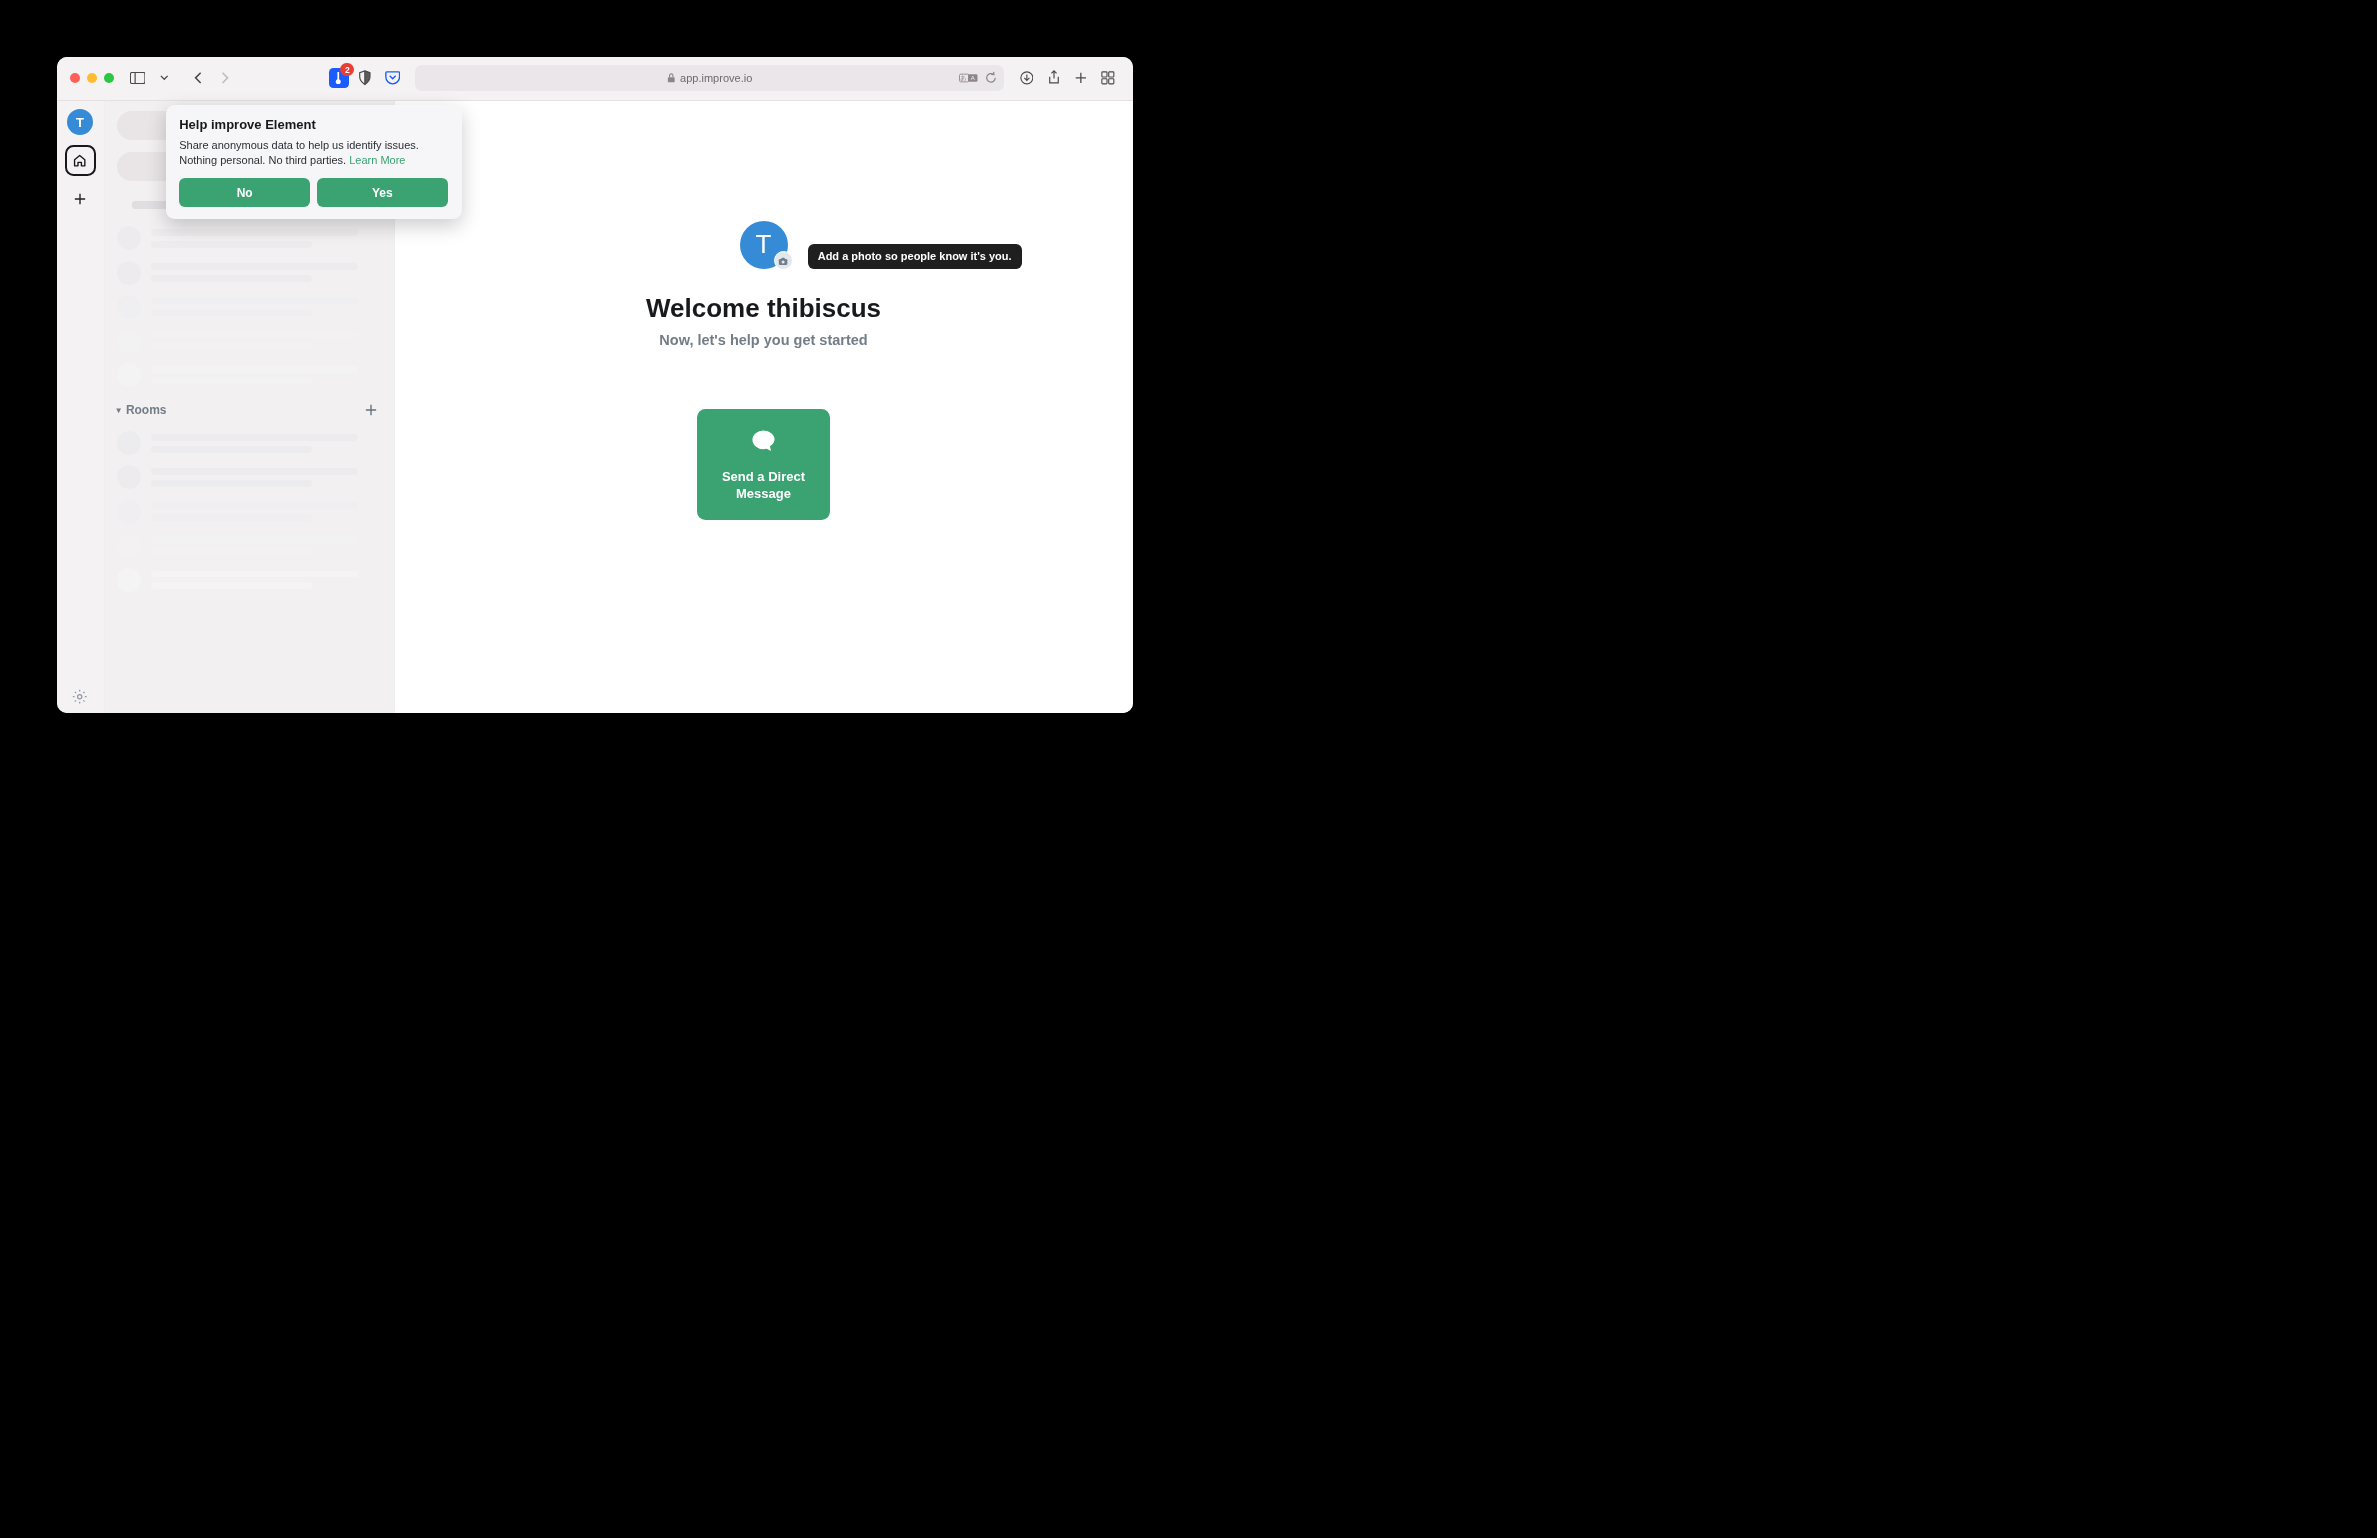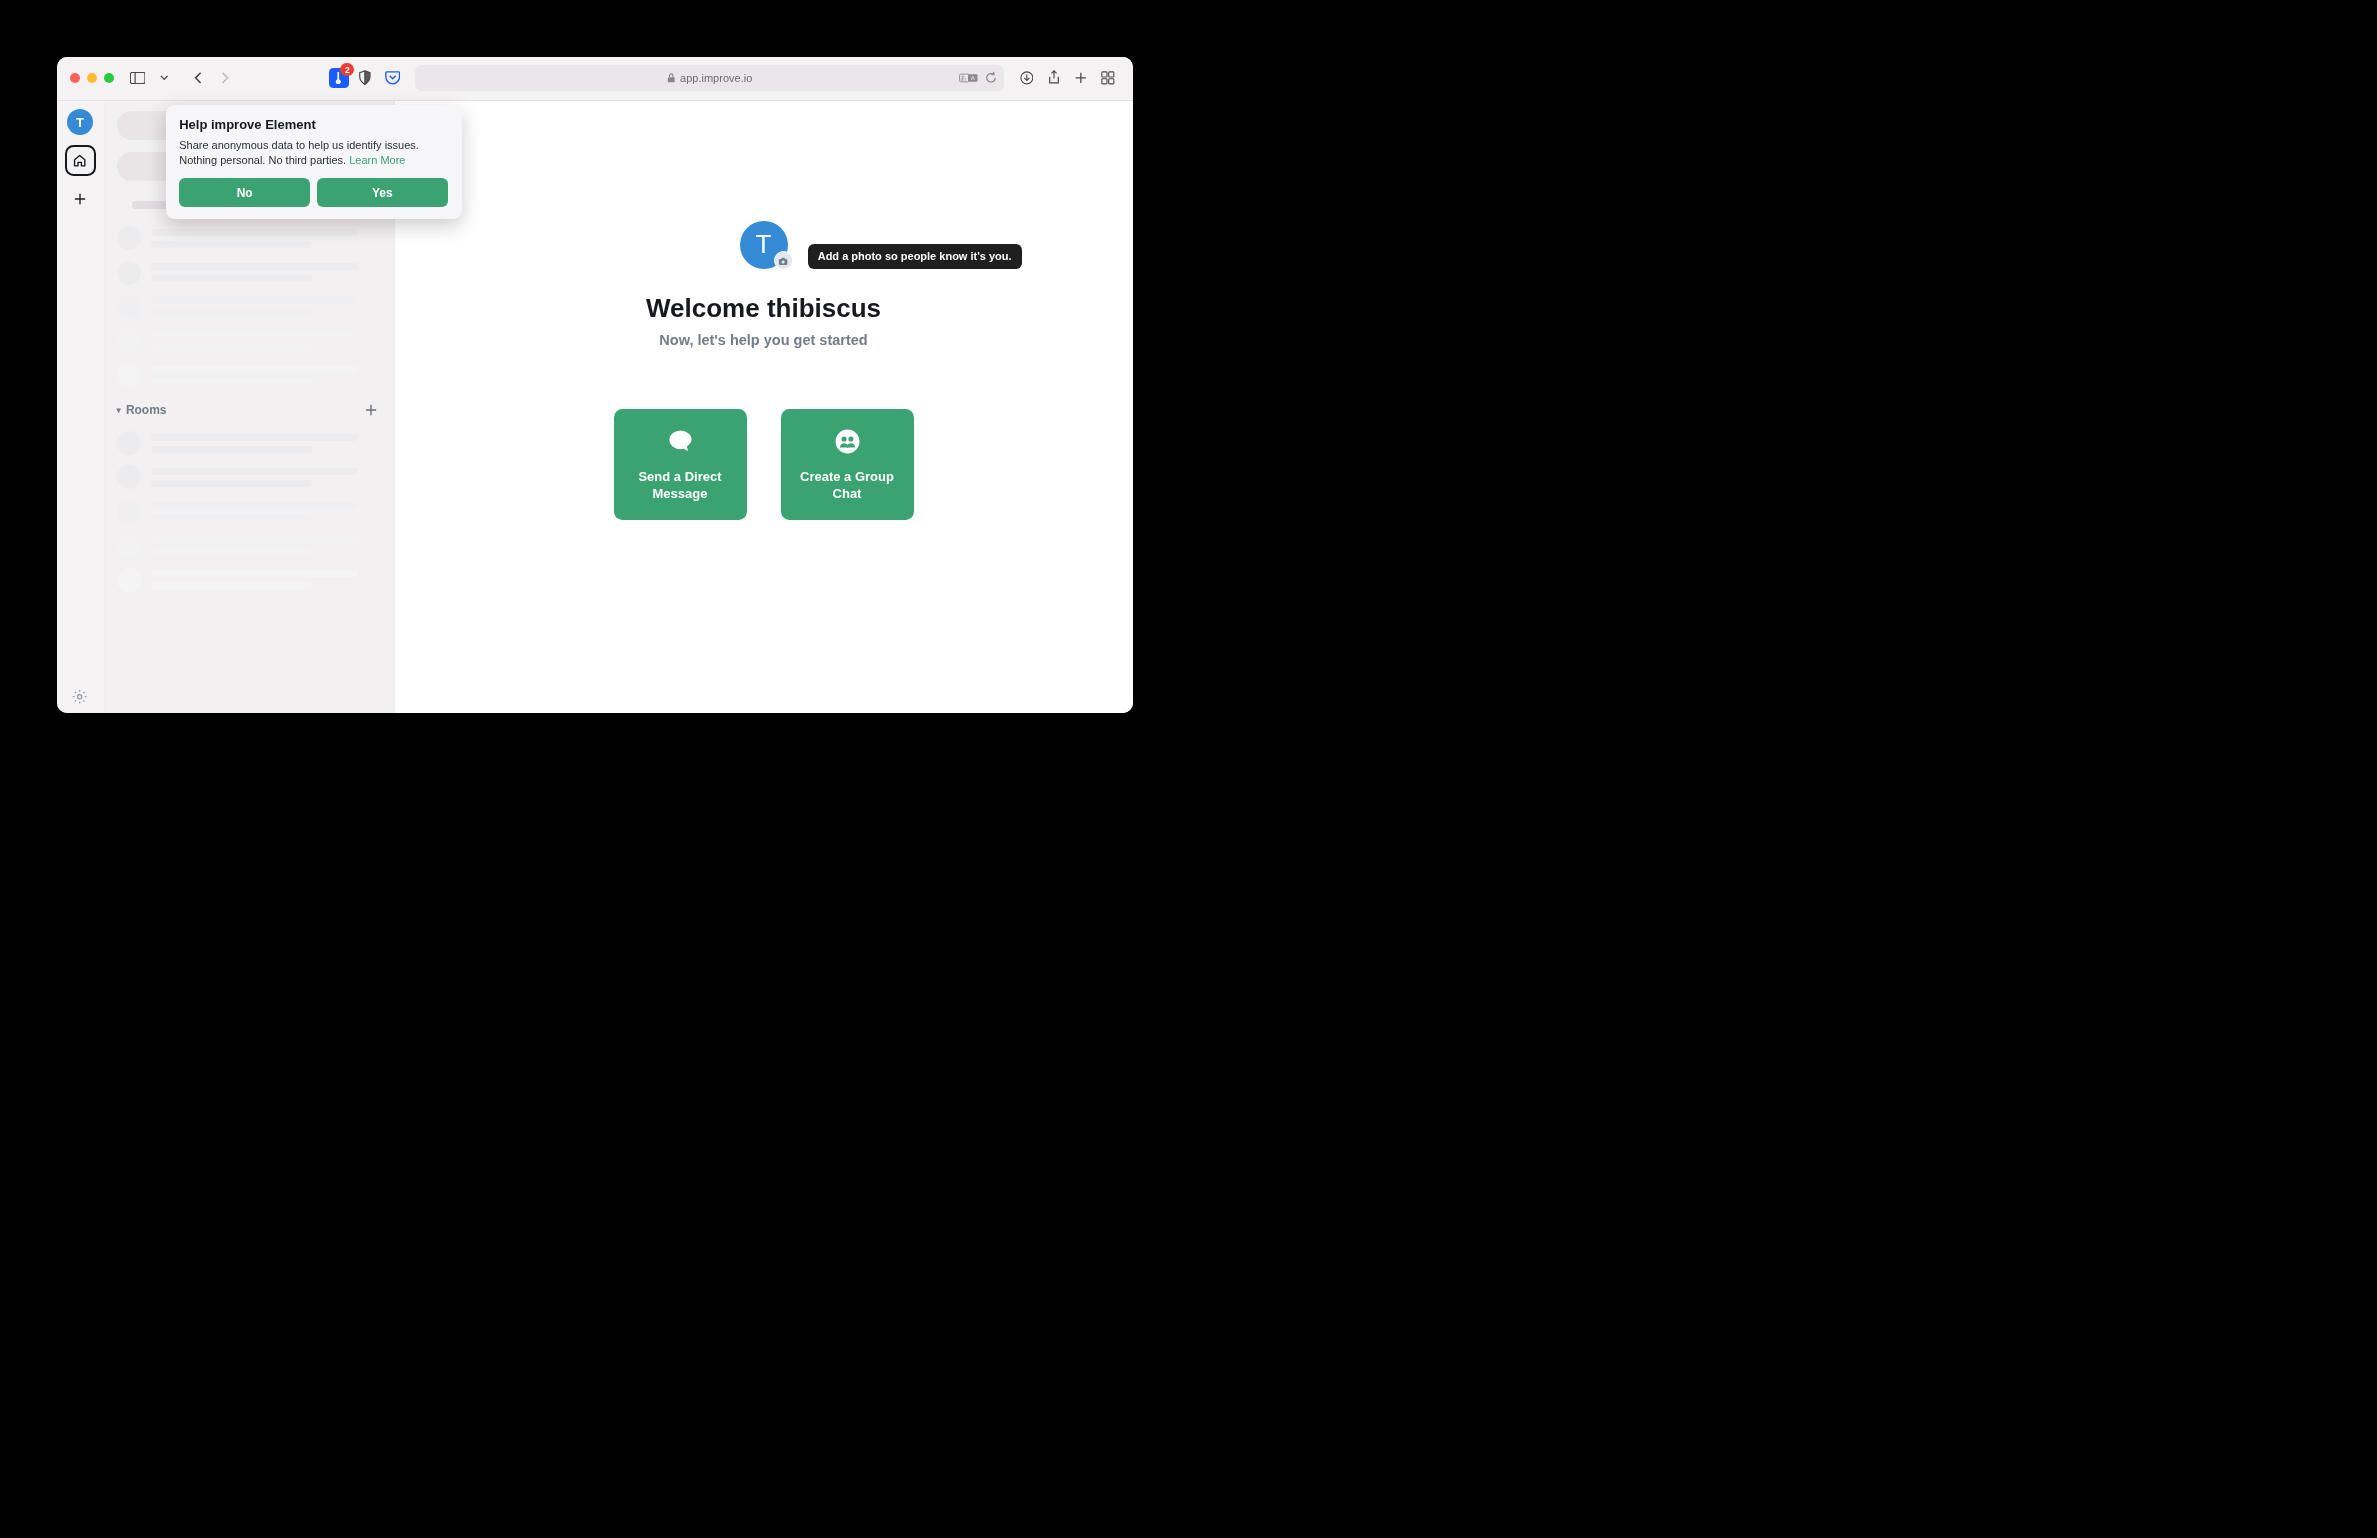--- a/index.html
+++ b/index.html
@@ -499,32 +499,20 @@
 
       <div class="cards">
         <div class="card">
           <div class="card-icon">
             <svg width="29" height="29" viewBox="0 0 34 34">
                 <path d="M17 4a13 11 0 1 0 0 22c1.3 0 2.6-.2 3.8-.5l5 2.5-1.3-5.3A11 11 0 0 0 30 15 13 11 0 0 0 17 4z" fill="#fff"></path>
               </svg>
           </div>
           <div class="card-label">Send a Direct Message</div>
         </div>
-        <div class="card">
-          <div class="card-icon">
-            <svg width="29" height="29" viewBox="0 0 34 34">
-                <circle cx="17" cy="17" r="14" fill="#fff"></circle>
-                <circle cx="13" cy="14" r="3" fill="#3ba272"></circle>
-                <circle cx="21" cy="14" r="3" fill="#3ba272"></circle>
-                <path d="M8 24a5 5 0 0 1 10 0z" fill="#3ba272"></path>
-                <path d="M16 24a5 5 0 0 1 10 0z" fill="#3ba272"></path>
-              </svg>
-          </div>
-          <div class="card-label">Create a Group Chat</div>
-        </div>
       </div>
     </div>
   </div>
 
   <div class="toast">
     <div class="toast-title">Help improve Element</div>
     <div class="toast-body">
       <span>Share anonymous data to help us identify issues. Nothing personal. No third parties.</span>
       <span class="toast-link">Learn More</span>
     </div>

